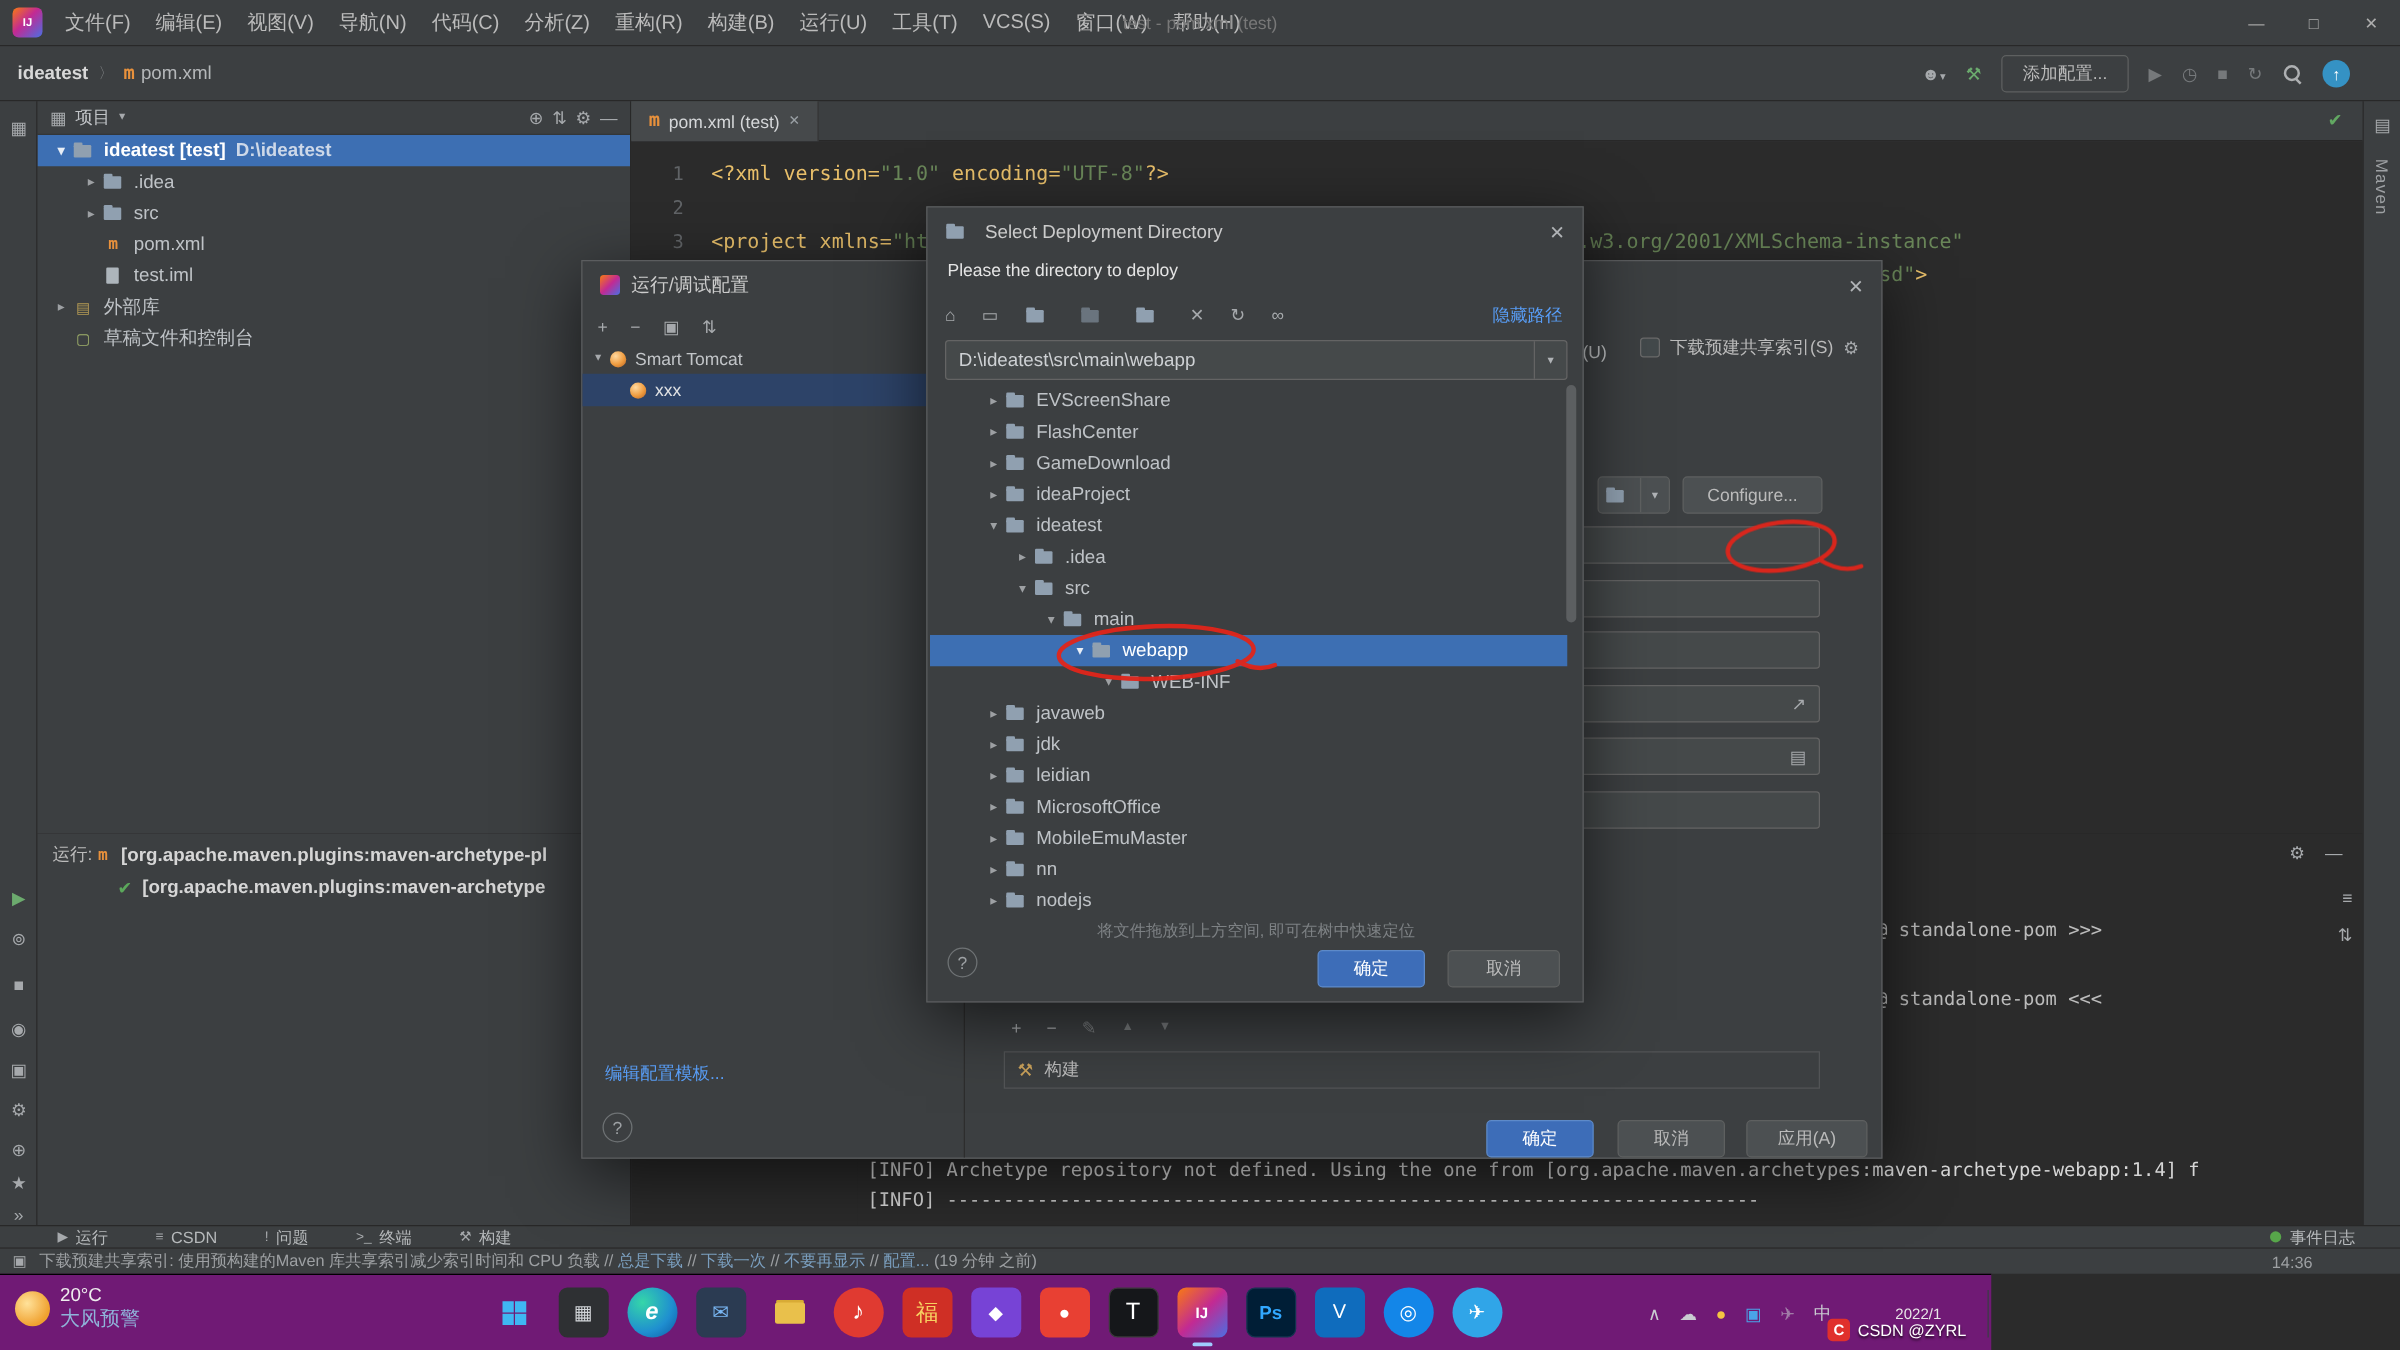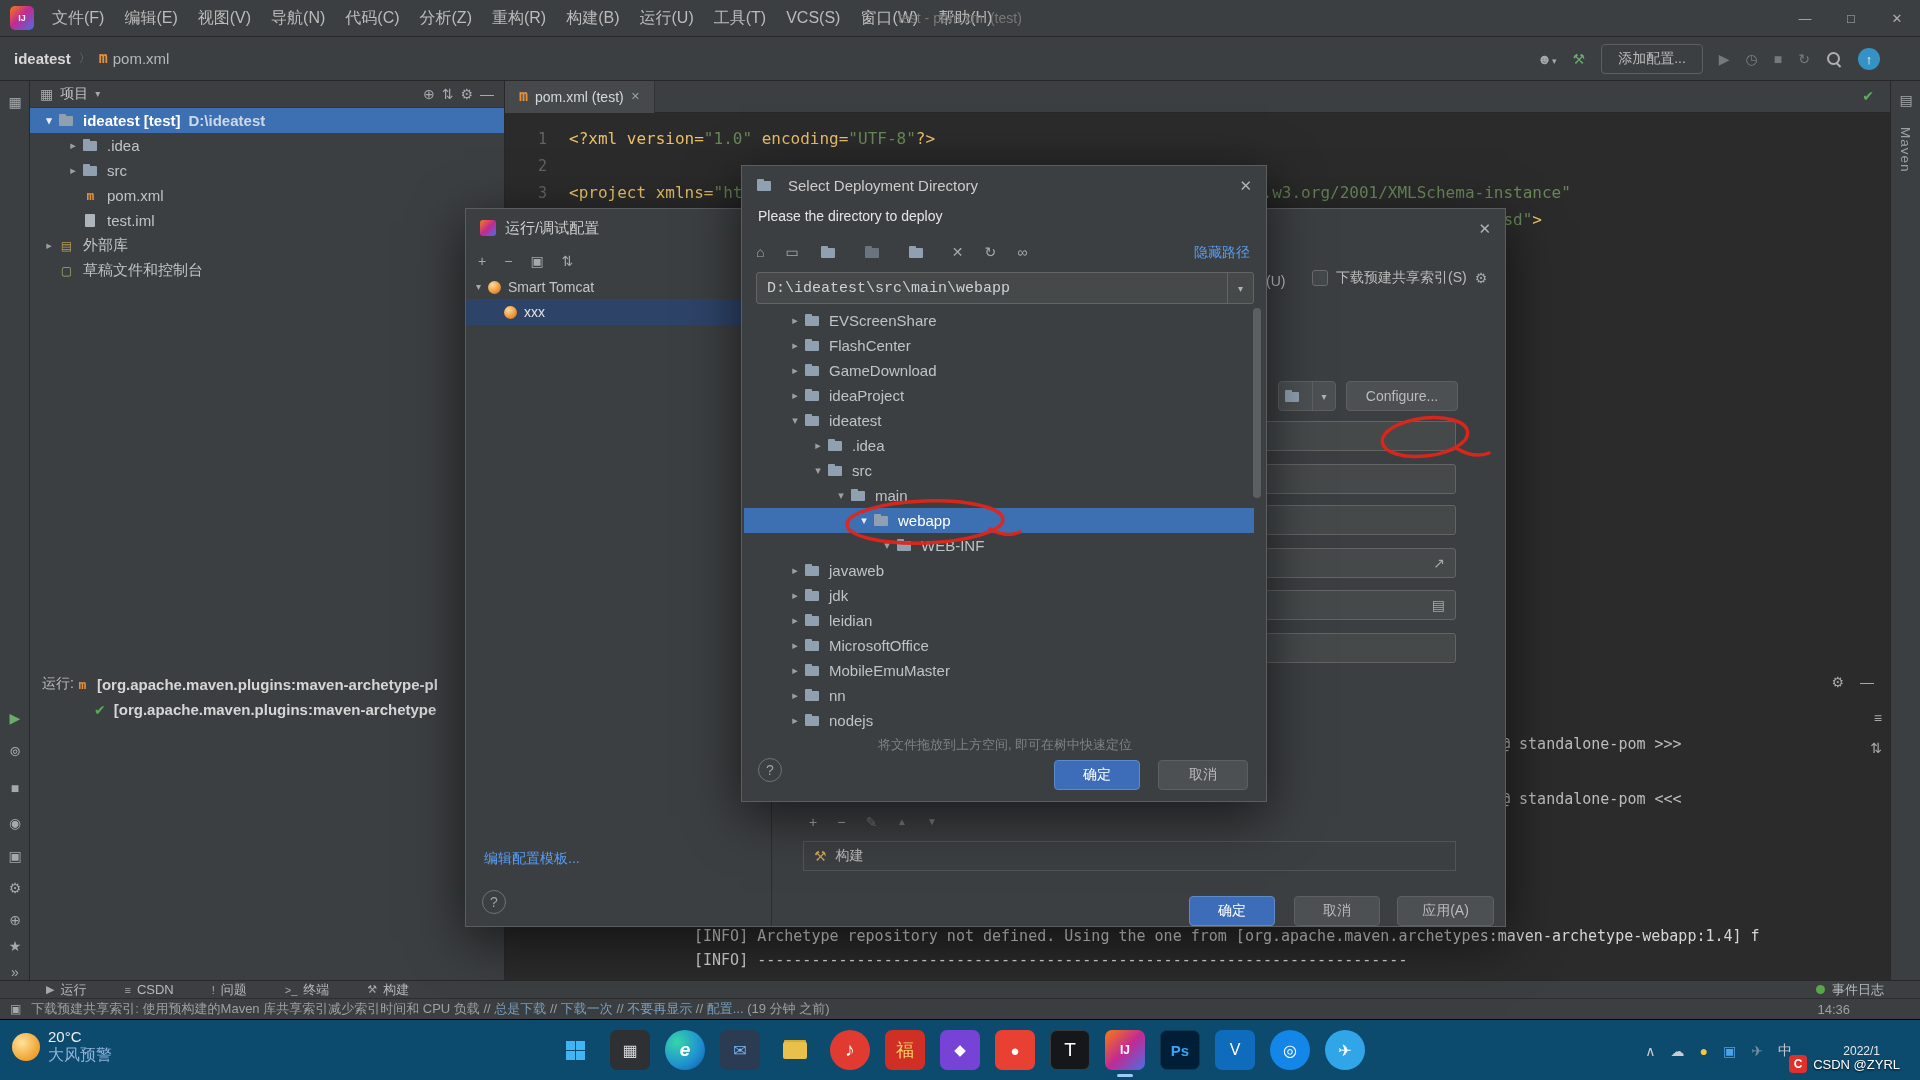--- a/index.html
+++ b/index.html
@@ -1,21 +1,21 @@
 <!DOCTYPE html>
 <html><head>
 <meta charset="utf-8">
 <style>
 *{margin:0;padding:0;box-sizing:border-box}
 html,body{background:#151515}
 #app{position:relative;width:1920px;height:1080px;background:#2b2b2b;color:#bbb;
      font-family:"Liberation Sans",sans-serif;font-size:14px;overflow:hidden}
 .abs{position:absolute}
 .flex{display:flex;align-items:center}
-.mono{font-family:Liberation Mono, monospace}
+.mono{font-family:Liberation Sans, sans-serif}
 .nowrap{white-space:nowrap}
 .dim{opacity:.55}
 .link{color:#589df6}
 .ic{color:#a6a9ac;font-size:14px;line-height:1}
 .green{color:#6cab6e}
 
 .titlebar{left:0;top:0;width:1920px;height:37px;background:#3c3f41;border-bottom:1px solid #282828;
           display:flex;align-items:center;padding-left:10px}
 .logo{width:24px;height:24px;border-radius:5px;margin-right:8px;flex:none;
       background:linear-gradient(135deg,#f97a12,#c22a93 45%,#4a6fe3);
@@ -92,21 +92,21 @@
 
 .twbar{left:0;top:980px;width:1920px;height:18px;background:#3c3f41;border-top:1px solid #282828;display:flex;align-items:center;padding-left:46px;gap:38px;font-size:13px;color:#b6b9bb}
 .twtab{display:flex;align-items:center;gap:6px}
 .twtab .g{font-size:11px;color:#a6a9ac}
 .evlog{position:absolute;right:36px;display:flex;align-items:center;gap:7px}
 .gdot{width:9px;height:9px;border-radius:50%;background:#57a64a}
 .status{left:0;top:998px;width:1920px;height:21px;background:#3c3f41;border-top:1px solid #2d2d2d;display:flex;align-items:center;padding-left:10px;gap:10px;font-size:13px;color:#9da0a3;white-space:nowrap}
 .status .lnk{color:#7a9ebe}
 .status .time{position:absolute;right:70px}
 
-.taskbar{left:0;top:1019px;width:1920px;height:61px;background:#0c4a6e;border-top:1px solid #000}
+.taskbar{left:0;top:1019px;width:1593px;height:61px;background:#701a75;border-top:1px solid #000}
 .weather{position:absolute;left:12px;top:8px;display:flex;align-items:center;gap:8px}
 .wicon{width:28px;height:28px;border-radius:50%;background:radial-gradient(circle at 35% 35%,#ffe29a,#f0a12f 70%)}
 .wtemp{color:#eee;font-size:15px;line-height:1.15}
 .wdesc{color:#8fb3d9;font-size:16px}
 .apps{position:absolute;left:0;right:0;top:10px;display:flex;justify-content:center;gap:15px}
 .tb-app{position:relative;width:40px;height:40px;border-radius:7px;display:flex;align-items:center;justify-content:center;font-size:19px;color:#fff;flex:none}
 .tb-app.active::after{content:"";position:absolute;bottom:-7px;left:12px;width:16px;height:3px;border-radius:2px;background:#9ecbff}
 .tb-win{background:transparent}
 .tb-win::before{content:"";width:19px;height:19px;
   background:linear-gradient(#3fb6f3,#3fb6f3) 0 0/9px 9px no-repeat,

